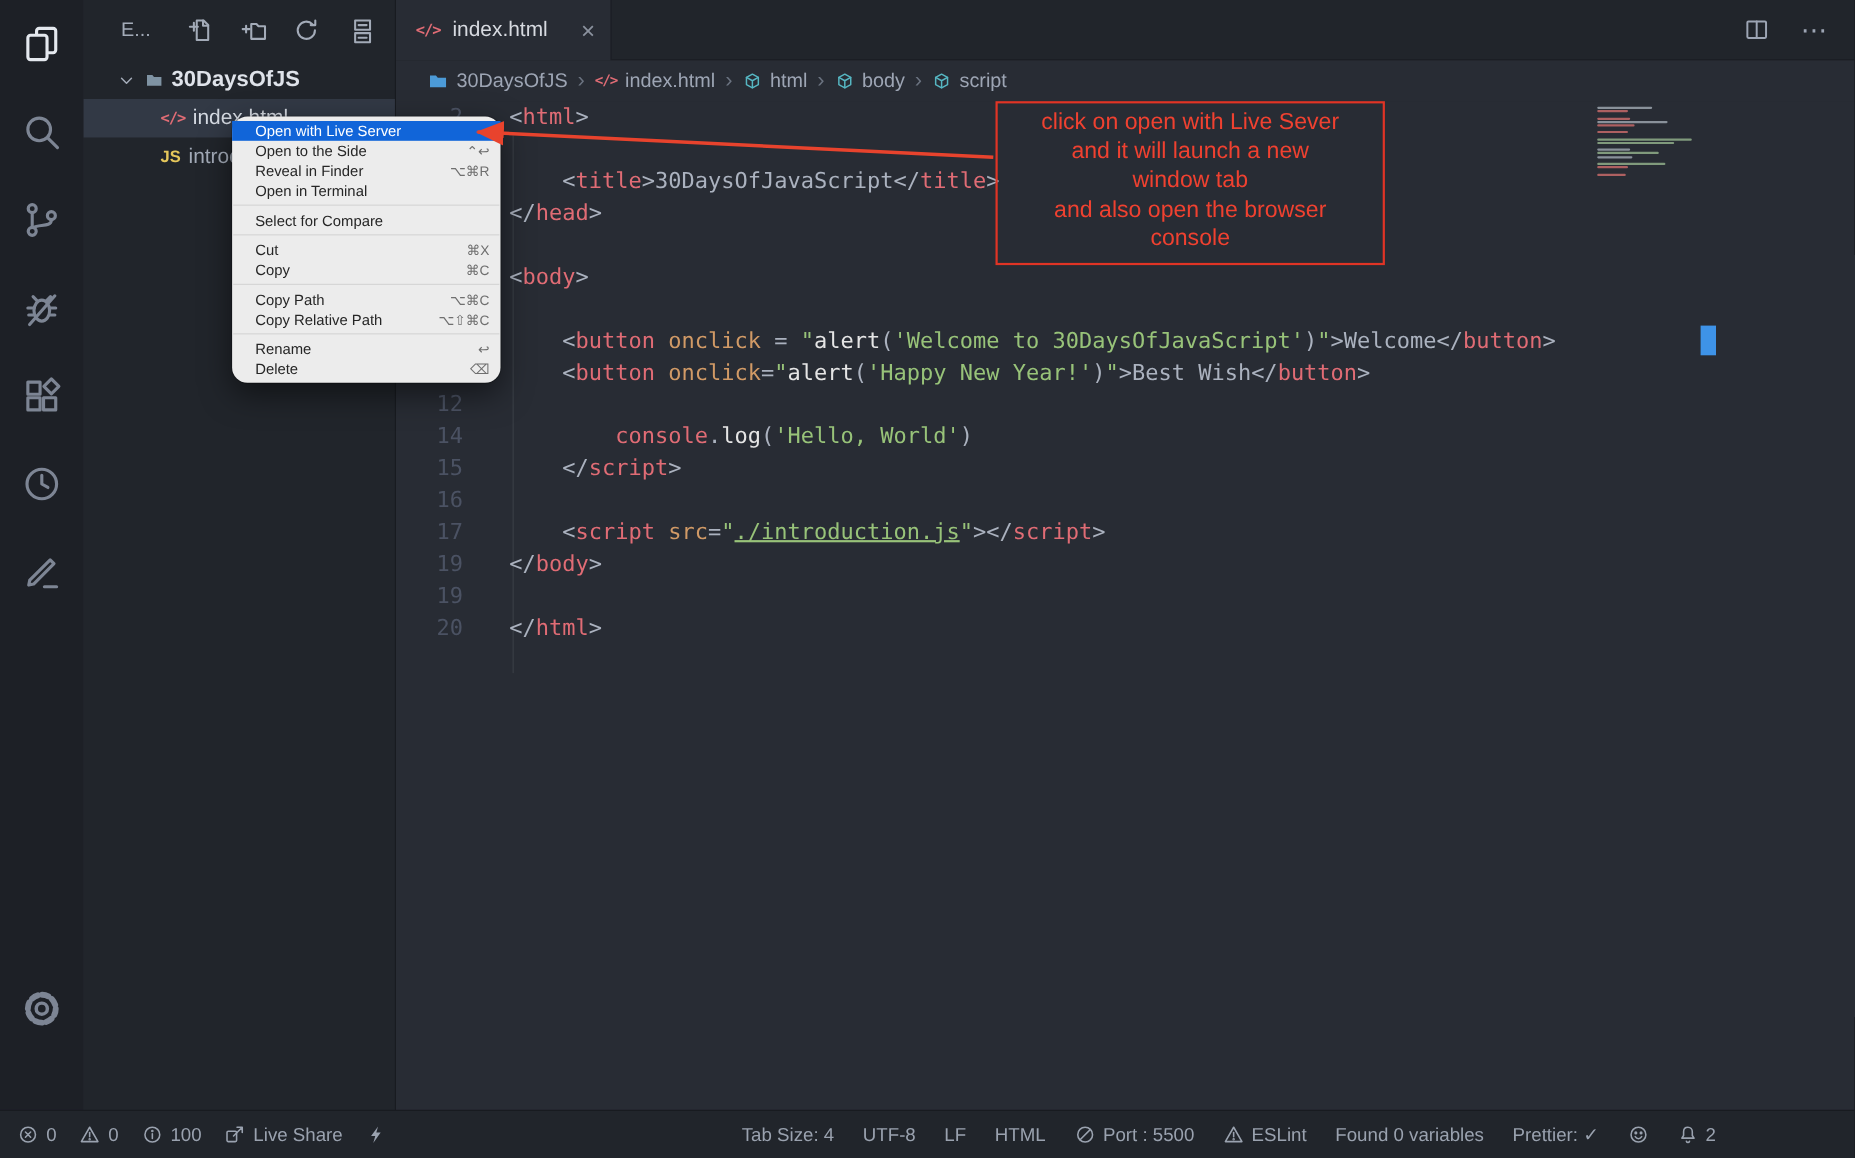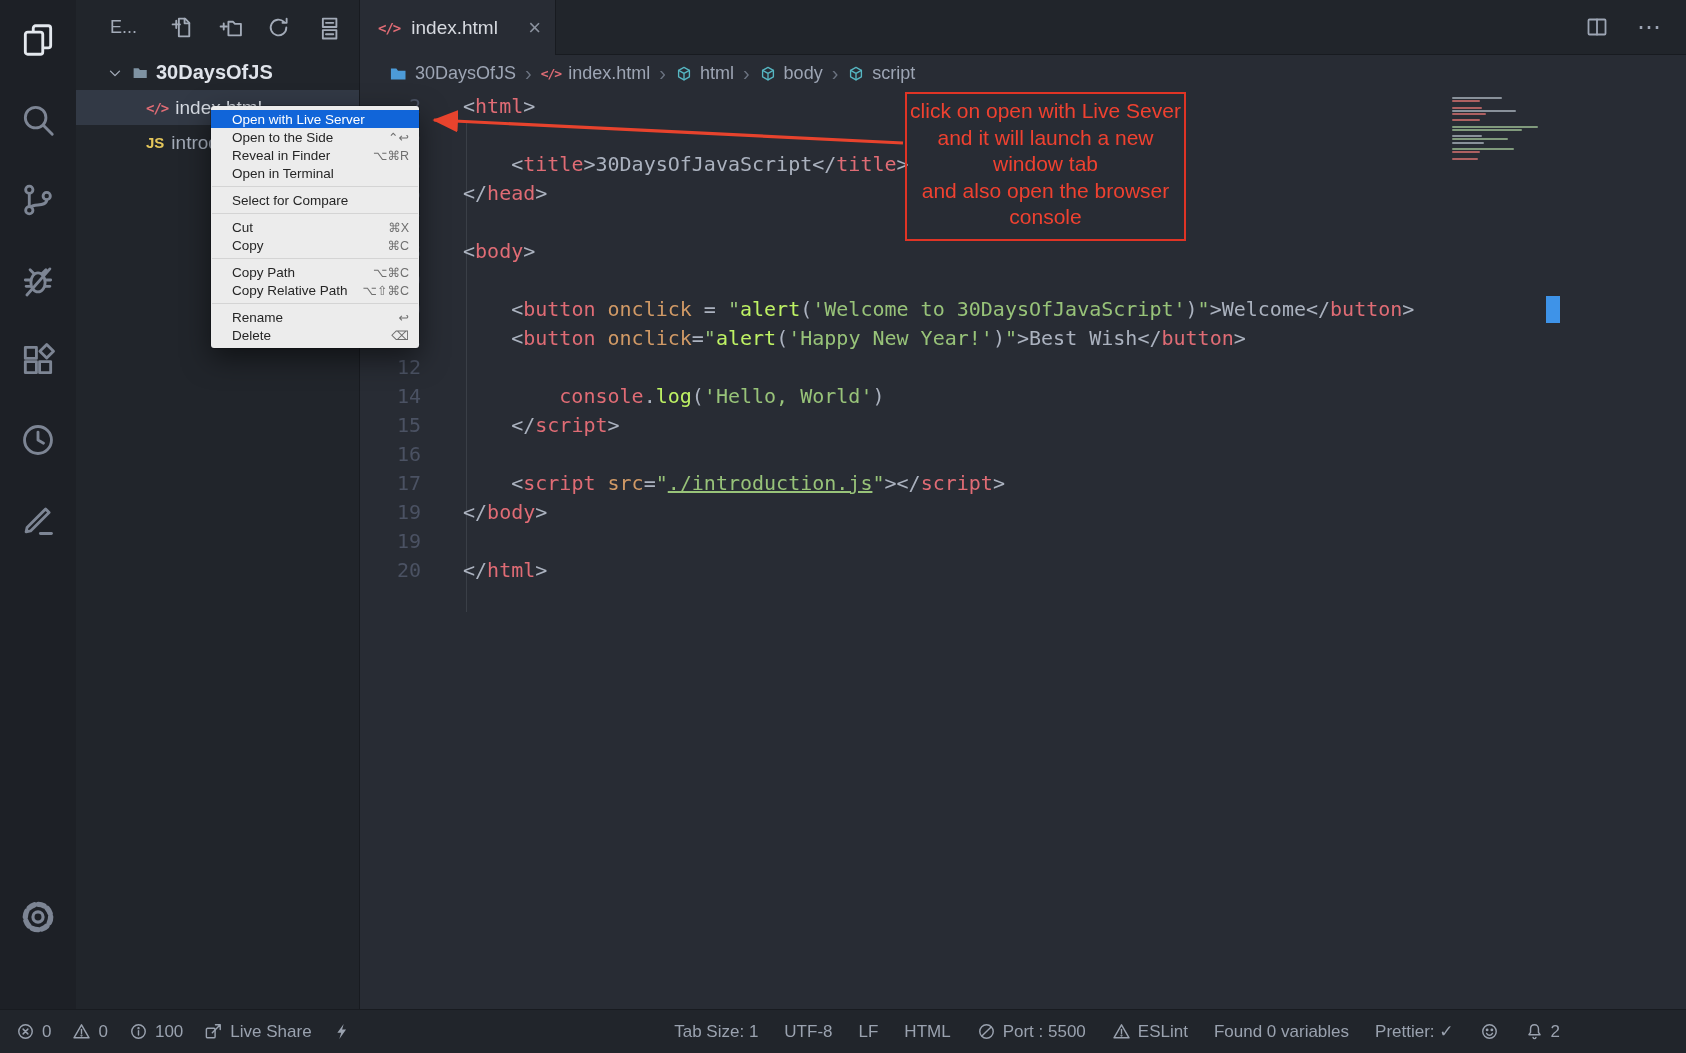--- a/index.html
+++ b/index.html
@@ -50,39 +50,39 @@
 
   
   .editor{position:absolute;left:360px;top:92px;width:1326px;height:917px;background:#282c34;}
   .indent-guide{position:absolute;left:106px;top:31px;width:1px;height:489px;background:#3a3f47;}
   .code-line{display:flex;height:29px;line-height:29px;position:relative;
     font-family:"DejaVu Sans Mono","Liberation Mono",monospace;font-size:20px;white-space:pre;cursor:text;}
   .line-number{width:61px;flex:none;text-align:right;color:#4b5263;position:relative;z-index:1;}
   .line-content{padding-left:42px;position:relative;z-index:1;}
   .code-line.current::before{content:"";position:absolute;left:103px;width:1000px;top:0;bottom:0;background:#2c313c;}
   .tk-p{color:#abb2bf}.tk-tag{color:#e06c75}.tk-attr{color:#d19a66}
-  .tk-str{color:#98c379}.tk-fn{color:#bef264}
+  .tk-str{color:#98c379}.tk-fn{color:#e5e5e5}
   .tk-link{color:#98c379;text-decoration:underline;}
   .tk-hl{background:#3d4452;}
   .minimap{position:absolute;left:1092px;top:5px;width:92px;cursor:pointer;}
   .mm-bar{height:2px;margin-bottom:1.2px;border-radius:1px;opacity:.85;}
   .mm-gap{height:3.2px;}
   .ruler-mark{position:absolute;left:1186px;top:204px;width:14px;height:27px;background:#3e93e8;}
 
   
-  .context-menu{position:absolute;left:211px;top:106px;width:208px;background:#ececec;border-radius:3px;
+  .context-menu{position:absolute;left:211px;top:106px;width:244px;background:#ececec;border-radius:14px;
     box-shadow:0 10px 28px rgba(0,0,0,.5),0 0 0 1px rgba(0,0,0,.18);padding:4px 0;z-index:50;
     font-size:13.5px;color:#262626;box-sizing:border-box;text-align:right;}
   .menu-item{height:18px;display:flex;align-items:center;padding:0 10px 0 21px;cursor:default;}
   .menu-item .shortcut{margin-left:auto;color:#6f6f6f;padding-left:12px;font-size:12.5px;}
   .menu-item.highlighted{background:#1165d9;color:#fff;}
   .menu-separator{height:1px;background:#d4d4d4;margin:4px 1px;}
 
   
-  .annotation{position:absolute;left:905px;top:92px;width:281px;border:2px solid #e03425;z-index:40;
+  .annotation{position:absolute;left:905px;top:92px;width:354px;border:2px solid #e03425;z-index:40;
     color:#ef4130;font-size:21px;line-height:26.5px;text-align:center;padding:4px 2px 8px;box-sizing:border-box;}
   .overlay{position:absolute;left:0;top:0;z-index:60;pointer-events:none;}
 
   
   .status-bar{position:absolute;left:0;bottom:0;width:1686px;height:44px;background:#21252b;
     border-top:1px solid #181b20;box-sizing:border-box;display:flex;align-items:center;
     padding:0 16px;color:#9aa2af;font-size:17px;}
   .status-left{display:flex;align-items:center;gap:21px;}
   .status-right{margin-left:auto;display:flex;align-items:center;gap:26px;padding-right:110px;}
   .status-item{display:flex;align-items:center;gap:7px;cursor:pointer;white-space:nowrap;}
@@ -430,21 +430,21 @@
         <span class="status-item">
           <span class="st-icon">
             <svg width="19" height="19" viewBox="0 0 24 24" fill="none" stroke="currentColor" stroke-width="1.8" stroke-linecap="round" stroke-linejoin="round">
               <path d="M13.5 2.5L5.5 13.5h4.8L8 21.5l8.5-12h-5z" fill="currentColor" stroke="none"></path>
             </svg>
           </span>
         </span>
       </div>
     <div class="status-right">
         <span class="status-item">
-          <span>Tab Size: 1</span>
+          <span>Tab Size: 4</span>
         </span>
         <span class="status-item">
           <span>UTF-8</span>
         </span>
         <span class="status-item">
           <span>LF</span>
         </span>
         <span class="status-item">
           <span>HTML</span>
         </span>

